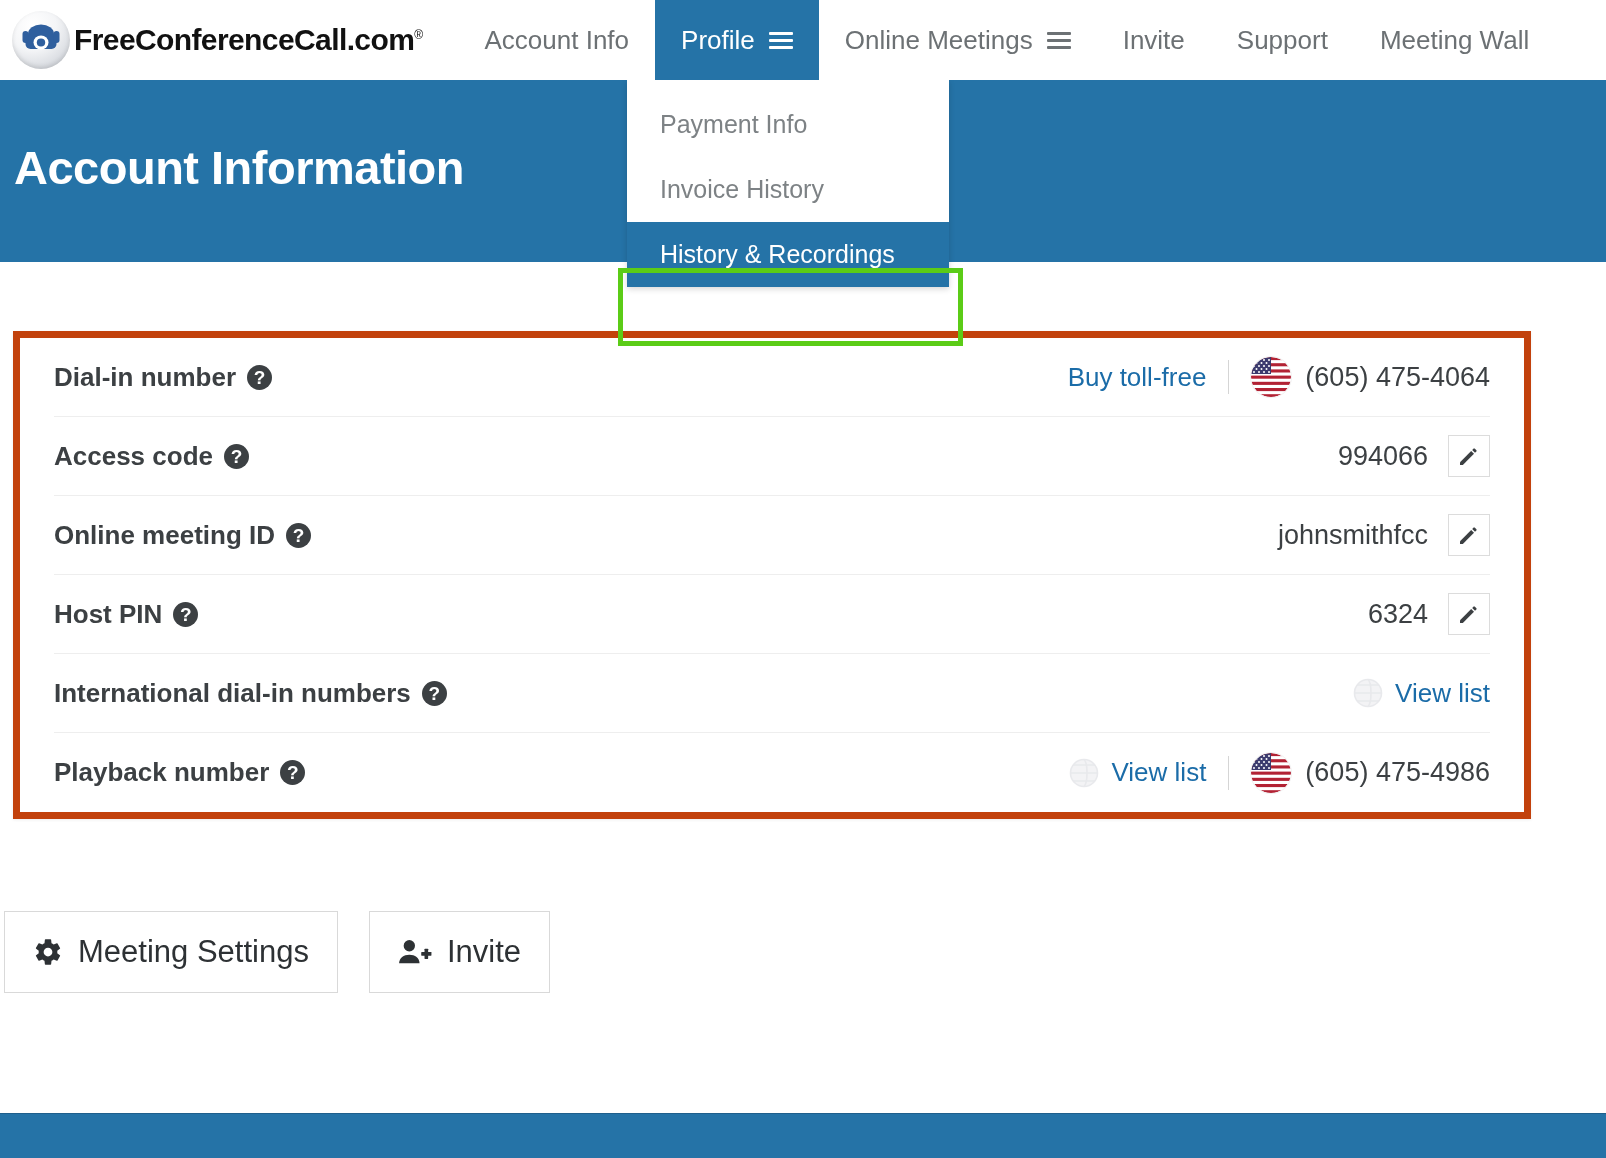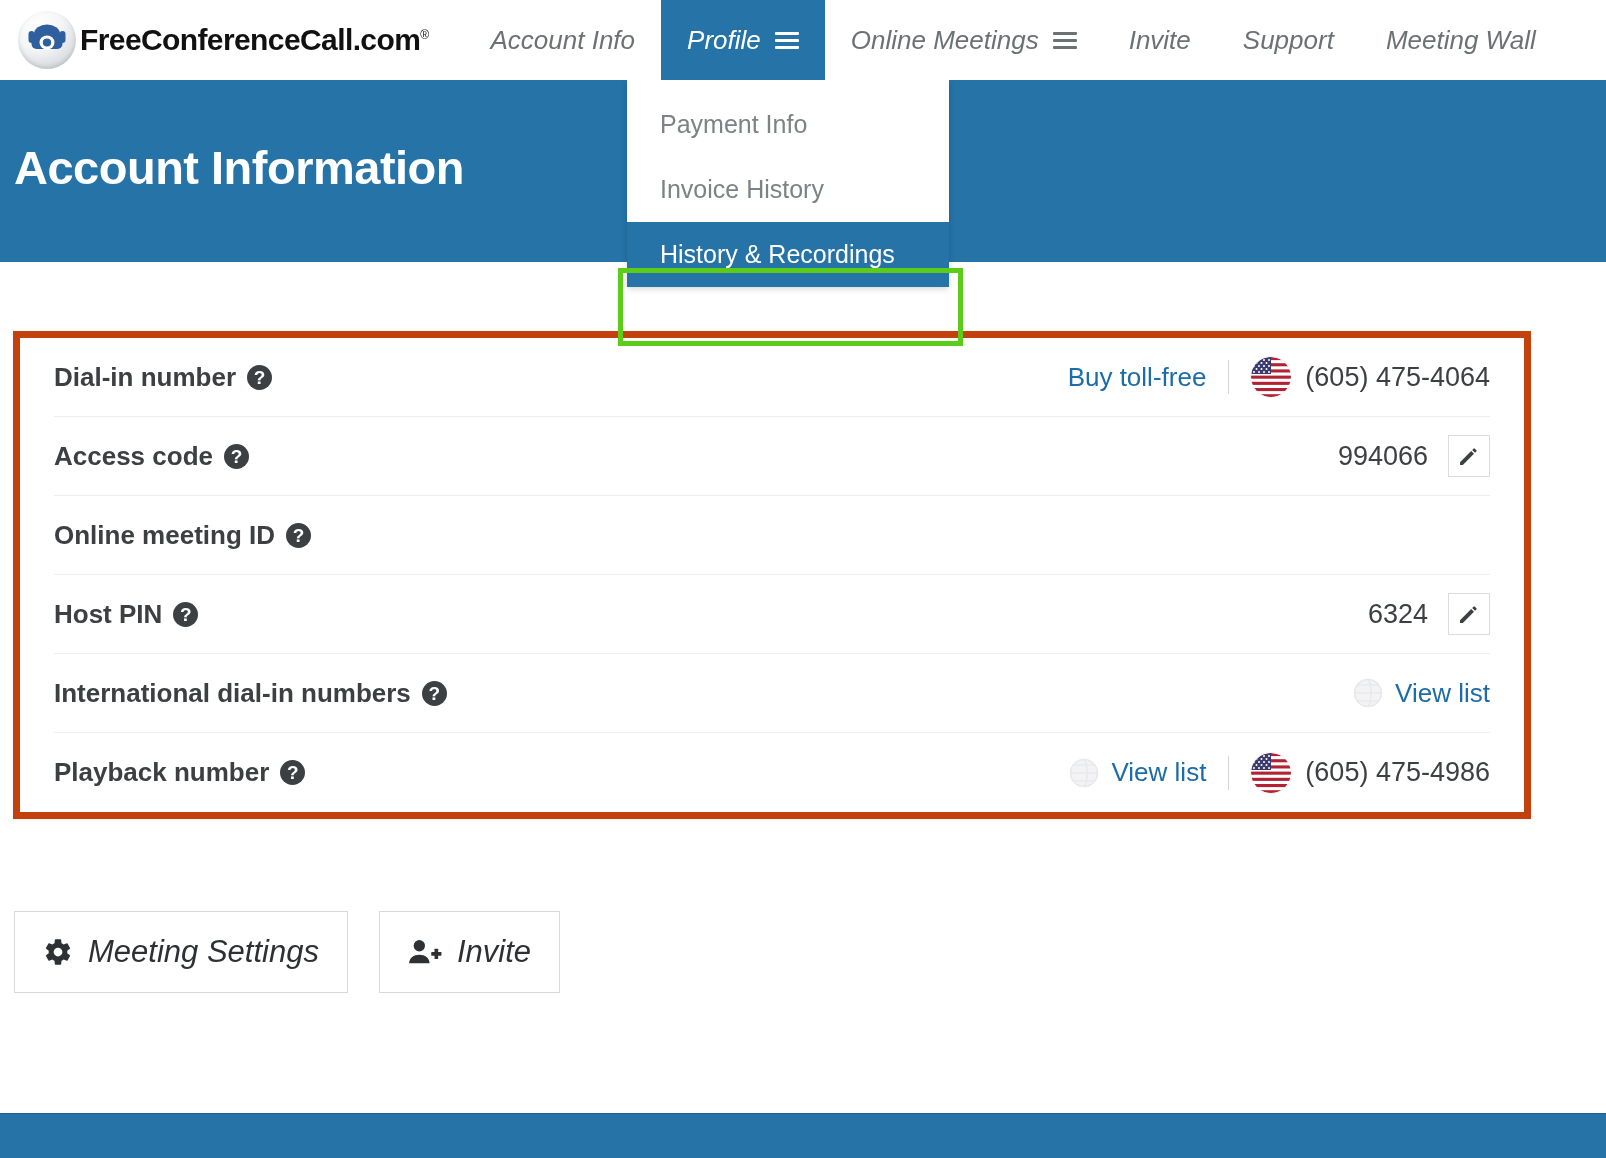--- a/index.html
+++ b/index.html
@@ -15,41 +15,41 @@
   
   .topnav{
     position:absolute;left:0;top:0;width:1606px;height:80px;
     background:#ffffff;
     display:flex;align-items:stretch;
     box-sizing:border-box;
     z-index:30;
   }
   .brand{
     display:flex;align-items:center;
-    padding-left:18px;padding-right:14px;
+    padding-left:12px;padding-right:14px;
     height:80px;
   }
   .brand-logo{
     width:58px;height:58px;flex:0 0 58px;
     border-radius:50%;
     background:
       radial-gradient(circle at 35% 26%, #ffffff 0%, #f4f5f7 42%, #d9dce1 74%, #c3c7ce 100%);
     box-shadow:inset 0 -2px 4px rgba(0,0,0,.12);
     display:flex;align-items:center;justify-content:center;
     margin-right:4px;
   }
   .brand-logo svg{display:block;}
   .brand-text{
     font-size:30px;font-weight:bold;letter-spacing:-.6px;
     color:#111111;white-space:nowrap;
     font-family:"Liberation Sans", sans-serif;
   }
   .brand-text sup{font-size:12px;vertical-align:super;font-weight:normal;}
 
-  .navitems{display:flex;align-items:flex-start;height:80px;margin-left:22px;font-style:italic;}
+  .navitems{display:flex;align-items:flex-start;height:80px;margin-left:22px;}
   .navitem{
     display:flex;align-items:center;gap:14px;
     padding:0 26px;height:80px;
     font-size:26px;color:#6c7174;
     white-space:nowrap;cursor:pointer;
     box-sizing:border-box;
   }
   .navitem.active{background:#2573a7;color:#ffffff;}
   .burger{display:inline-block;width:24px;}
   .burger i{
@@ -137,21 +137,21 @@
     width:42px;height:42px;border:1px solid #dcdcdc;background:#fff;
     margin-left:20px;flex:0 0 42px;
     display:flex;align-items:center;justify-content:center;
     cursor:pointer;box-sizing:border-box;
   }
   .globe{width:30px;height:30px;flex:0 0 30px;margin-right:12px;opacity:.42;}
   .globe svg{display:block;}
 
   
   .actions{
-    position:absolute;left:14px;top:911px;display:flex;gap:31px;z-index:5;font-style:italic;
+    position:absolute;left:4px;top:911px;display:flex;gap:31px;z-index:5;
   }
   .btn{
     display:flex;align-items:center;gap:15px;
     height:82px;padding:0 28px;
     border:1px solid #d9d9d9;background:#ffffff;
     font-size:31px;color:#2d3134;
     box-sizing:border-box;cursor:pointer;white-space:nowrap;
   }
   .btn svg{display:block;flex:0 0 auto;}
 
@@ -305,20 +305,29 @@
         </svg>
       </span>
     </div>
   </div>
 
   <div class="row">
     <div class="row-label">
       <span>Online meeting ID</span>
       <span class="qmark">?</span>
     </div>
+    <div class="row-right">
+      <span class="value">johnsmithfcc</span>
+      <span class="pencil-btn">
+        <svg width="24" height="24" viewBox="0 0 24 24" aria-hidden="true">
+          <path d="M3 18.2V21h2.8L17 9.8l-2.8-2.8L3 18.2z" fill="#3c4043"></path>
+          <path d="M19.4 7.4c.3-.3.3-.8 0-1.1l-1.7-1.7c-.3-.3-.8-.3-1.1 0l-1.4 1.4L18 8.8l1.4-1.4z" fill="#3c4043"></path>
+        </svg>
+      </span>
+    </div>
   </div>
 
   <div class="row">
     <div class="row-label">
       <span>Host PIN</span>
       <span class="qmark">?</span>
     </div>
     <div class="row-right">
       <span class="value">6324</span>
       <span class="pencil-btn">

